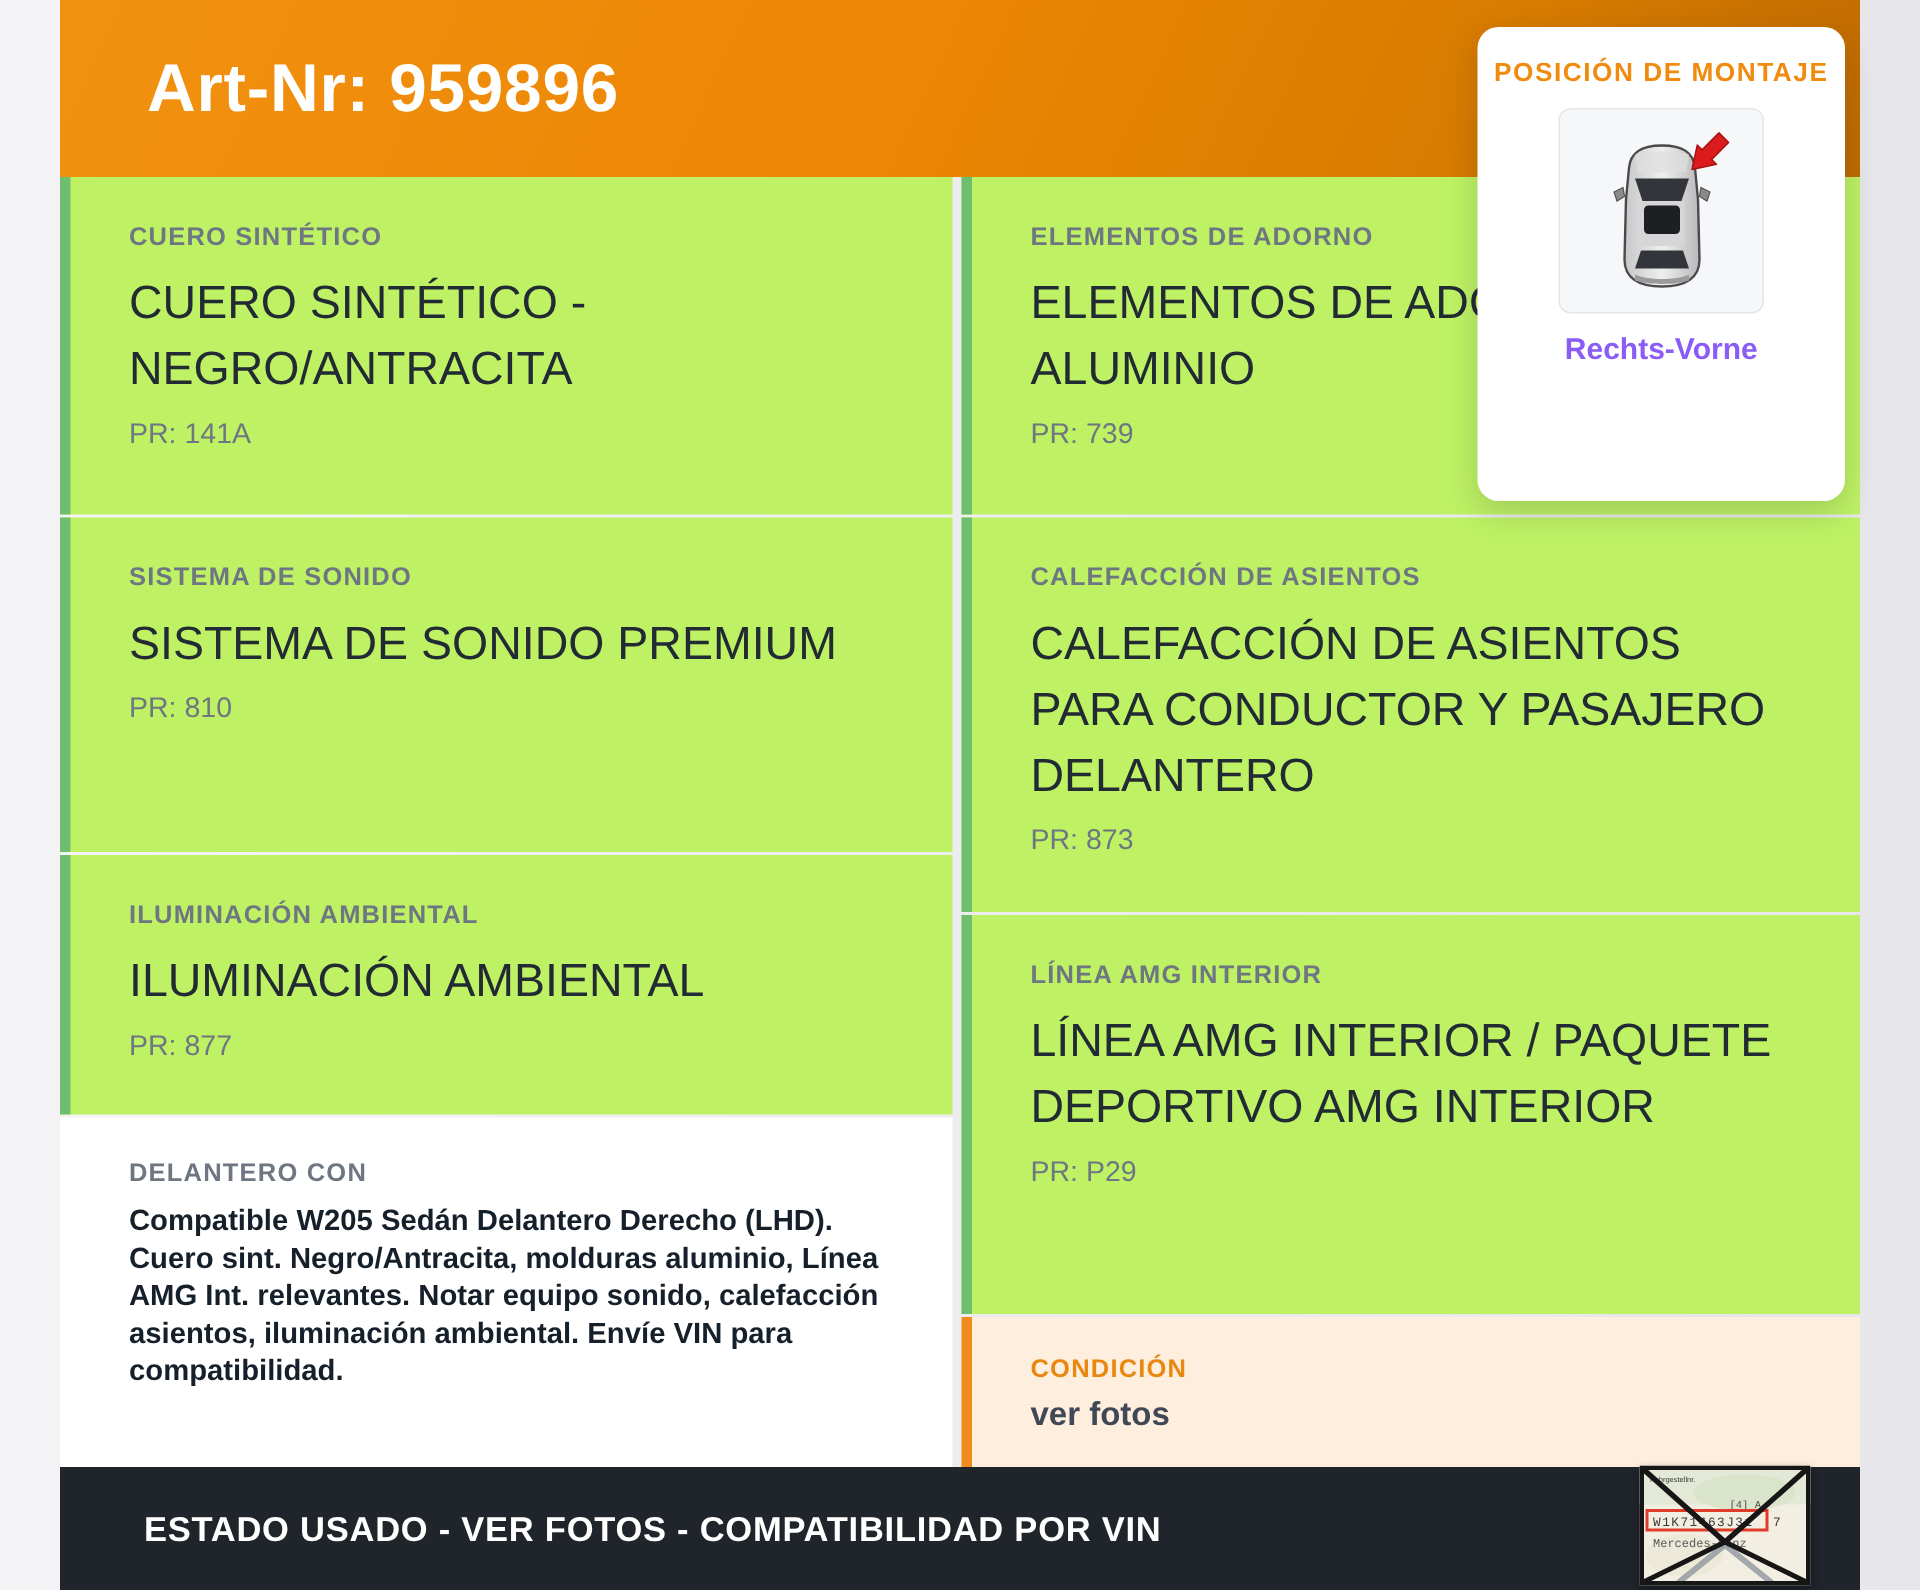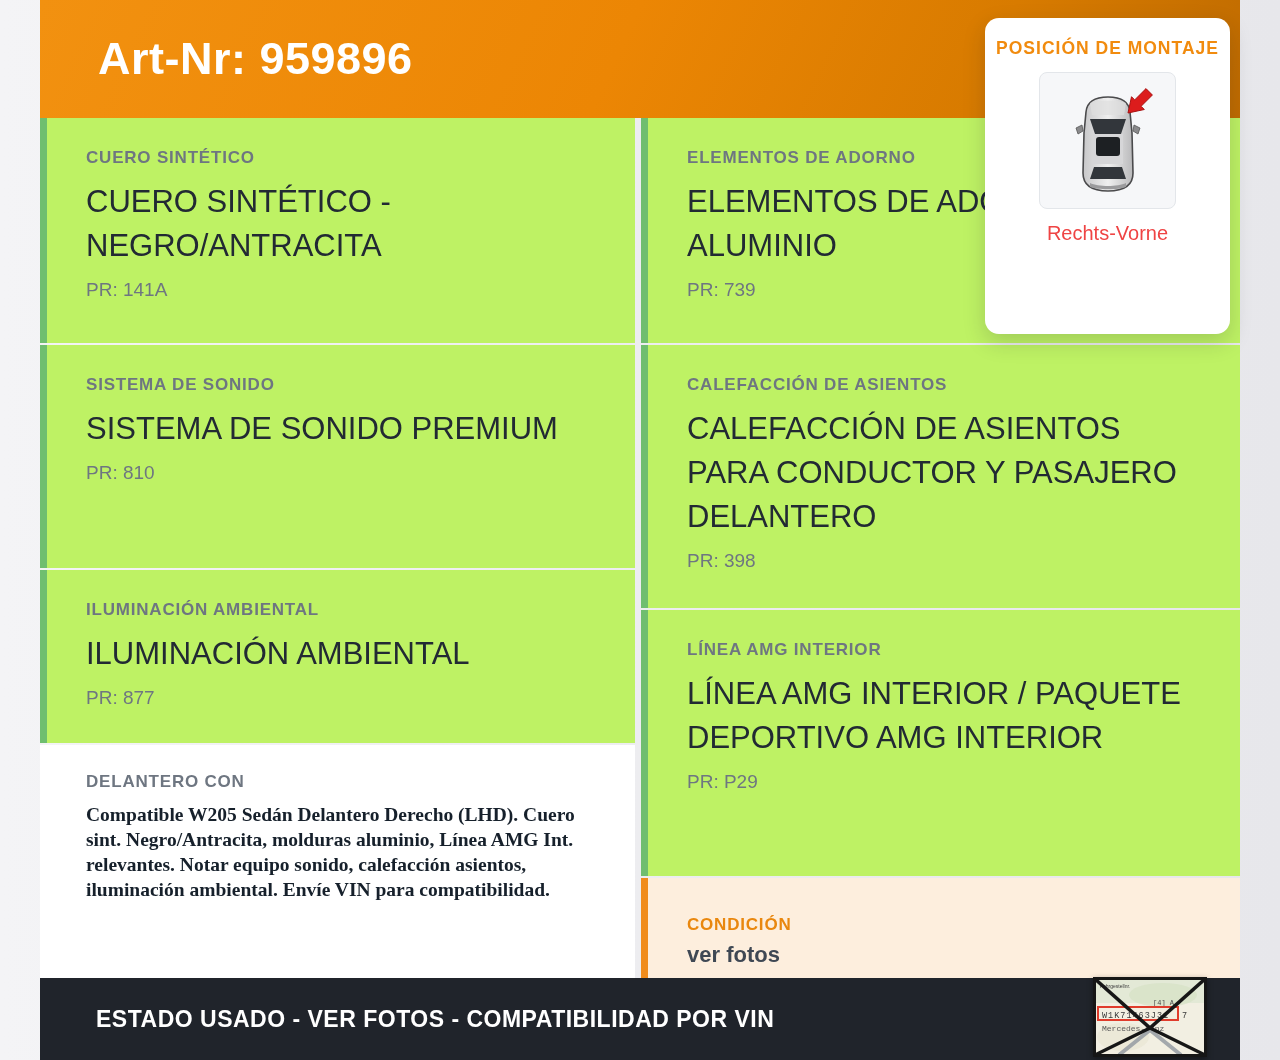--- a/index.html
+++ b/index.html
@@ -47,24 +47,23 @@
   .card .pr {
     color:#6e7681; font-size:19px; font-weight:500;
   }
   .card.white {
     background:#ffffff; border-left:none; padding:27px 38px 20px 46px;
   }
   .card.white .cat { margin-bottom:10px; }
   .compat-text {
     color:#16202b; font-size:19.5px; font-weight:600; line-height:25px;
     max-width:520px;
-    font-family:Liberation Serif, serif;
   }
   .card.condition {
-    background:#fdeedd; border-left:7px solid #f08c1c; padding-top:37px;
+    background:#fdeedd; border-left:7px solid #f08c1c; padding-top:25px;
   }
   .card.condition .cat { color:#e9870e; margin-bottom:7px; }
   .condition-value { color:#3f4854; font-size:22px; font-weight:bold; }
   .h225{height:225px;} .h223{height:223px;} .h173{height:173px;} .h233{height:233px;}
   .h263{height:263px;} .h266{height:266px;} .h100{height:100px; margin-bottom:0;}
   
   .mount-card {
     position:absolute; left:985px; top:18px; width:245px; height:316px;
     background:#ffffff; border-radius:14px; z-index:10;
     box-shadow:0 8px 22px rgba(30,35,40,0.18);
@@ -74,21 +73,21 @@
   .mount-title {
     color:#f18b0e; font-size:17.5px; font-weight:bold; letter-spacing:1px;
     margin-bottom:13px;
   }
   .mount-img-box {
     width:137px; height:137px; background:#f6f7f9;
     border:1px solid #e3e6ea; border-radius:8px;
     display:flex; align-items:center; justify-content:center;
   }
   .mount-pos-label {
-    color:#ef4444; font-size:20px; font-weight:normal; margin-top:13px;
+    color:#8b5cf6; font-size:20px; font-weight:bold; margin-top:13px;
   }
   
   .footer {
     flex:1; background:#20242b; position:relative;
     display:flex; align-items:center;
   }
   .footer-text {
     color:#ffffff; font-size:23px; font-weight:bold; letter-spacing:0.5px;
     padding-left:56px;
   }
@@ -132,21 +131,21 @@
 
     <div class="col">
       <div class="card h225">
         <div class="cat">ELEMENTOS DE ADORNO</div>
         <div class="title">ELEMENTOS DE ADORNO ALUMINIO</div>
         <div class="pr">PR: 739</div>
       </div>
       <div class="card h263">
         <div class="cat">CALEFACCIÓN DE ASIENTOS</div>
         <div class="title">CALEFACCIÓN DE ASIENTOS PARA CONDUCTOR Y PASAJERO DELANTERO</div>
-        <div class="pr">PR: 398</div>
+        <div class="pr">PR: 873</div>
       </div>
       <div class="card h266">
         <div class="cat">LÍNEA AMG INTERIOR</div>
         <div class="title">LÍNEA AMG INTERIOR / PAQUETE DEPORTIVO AMG INTERIOR</div>
         <div class="pr">PR: P29</div>
       </div>
       <div class="card condition h100">
         <div class="cat">CONDICIÓN</div>
         <div class="condition-value">ver fotos</div>
       </div>

